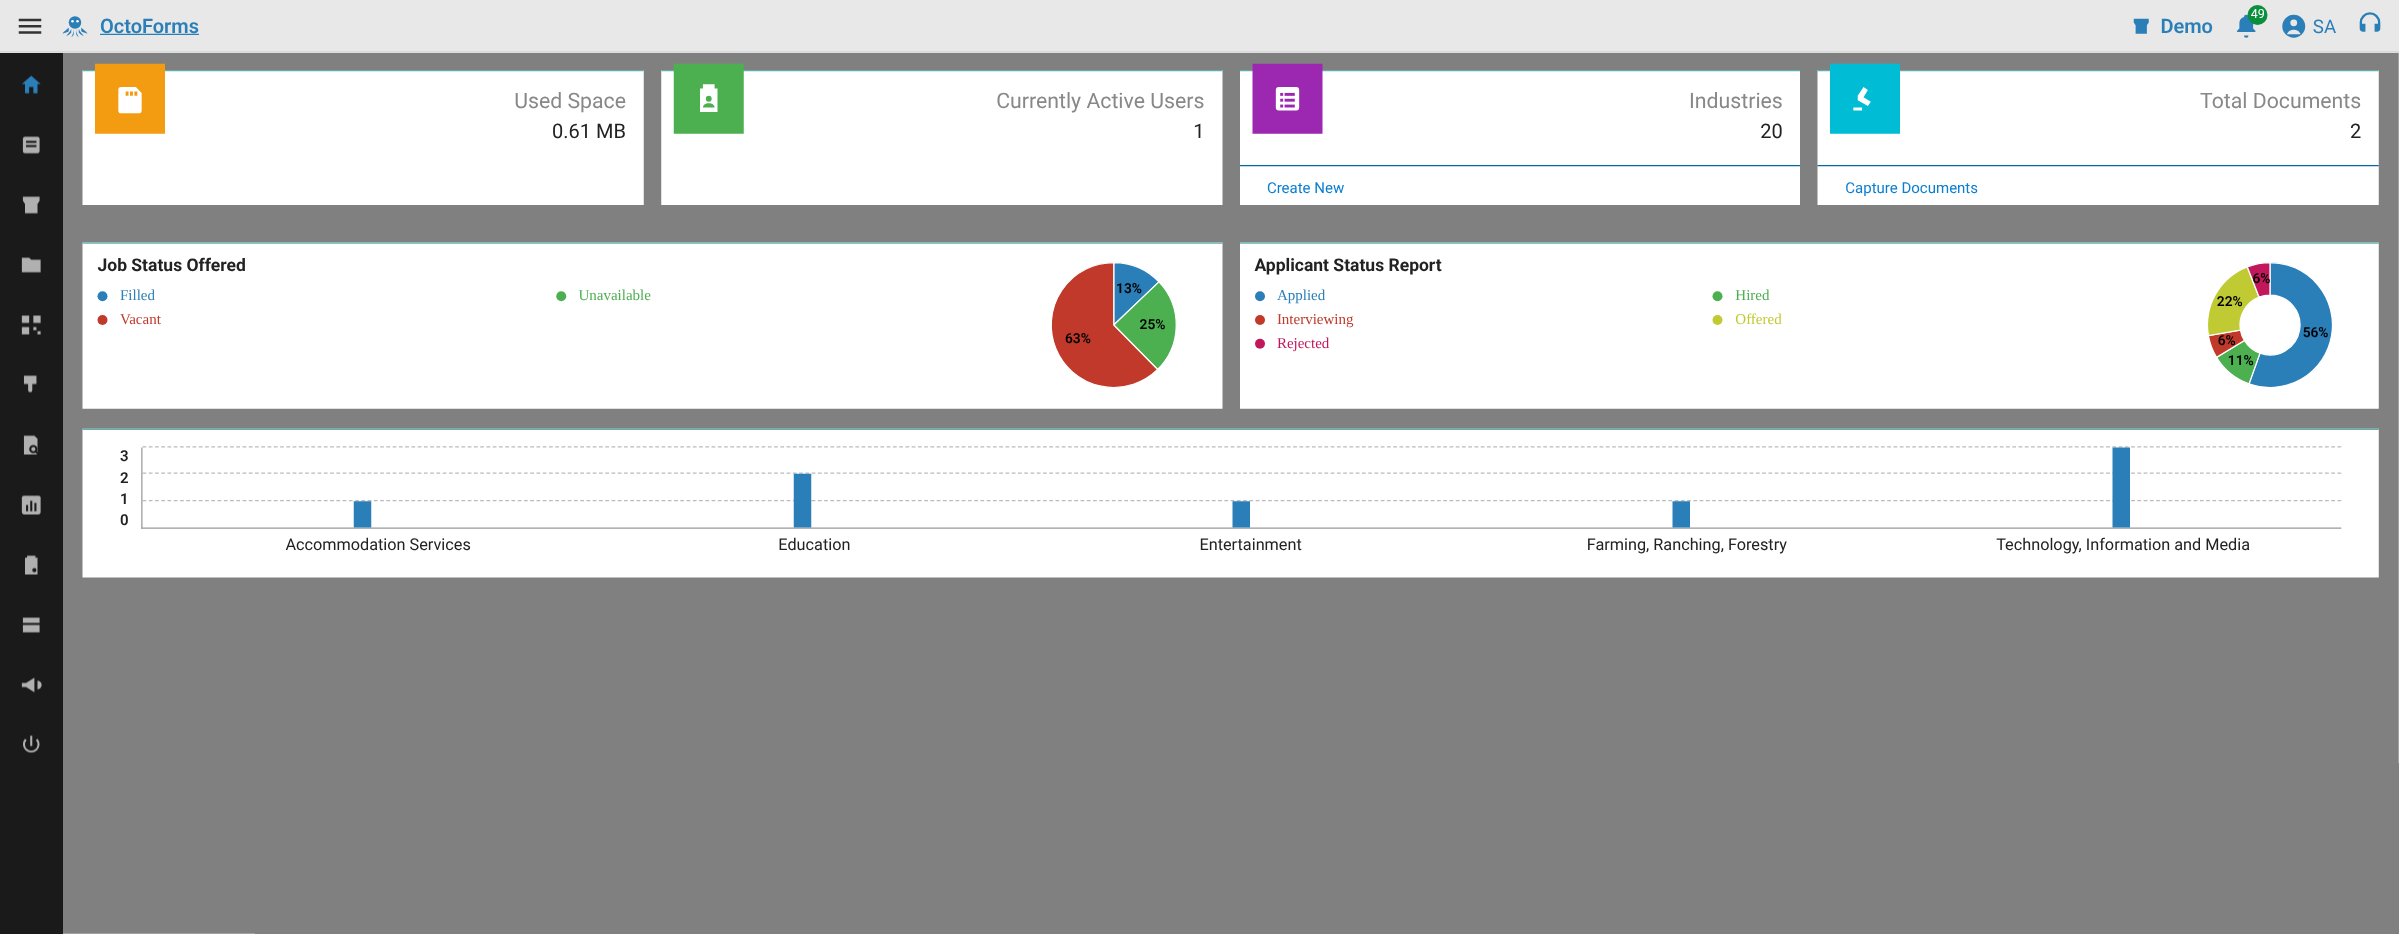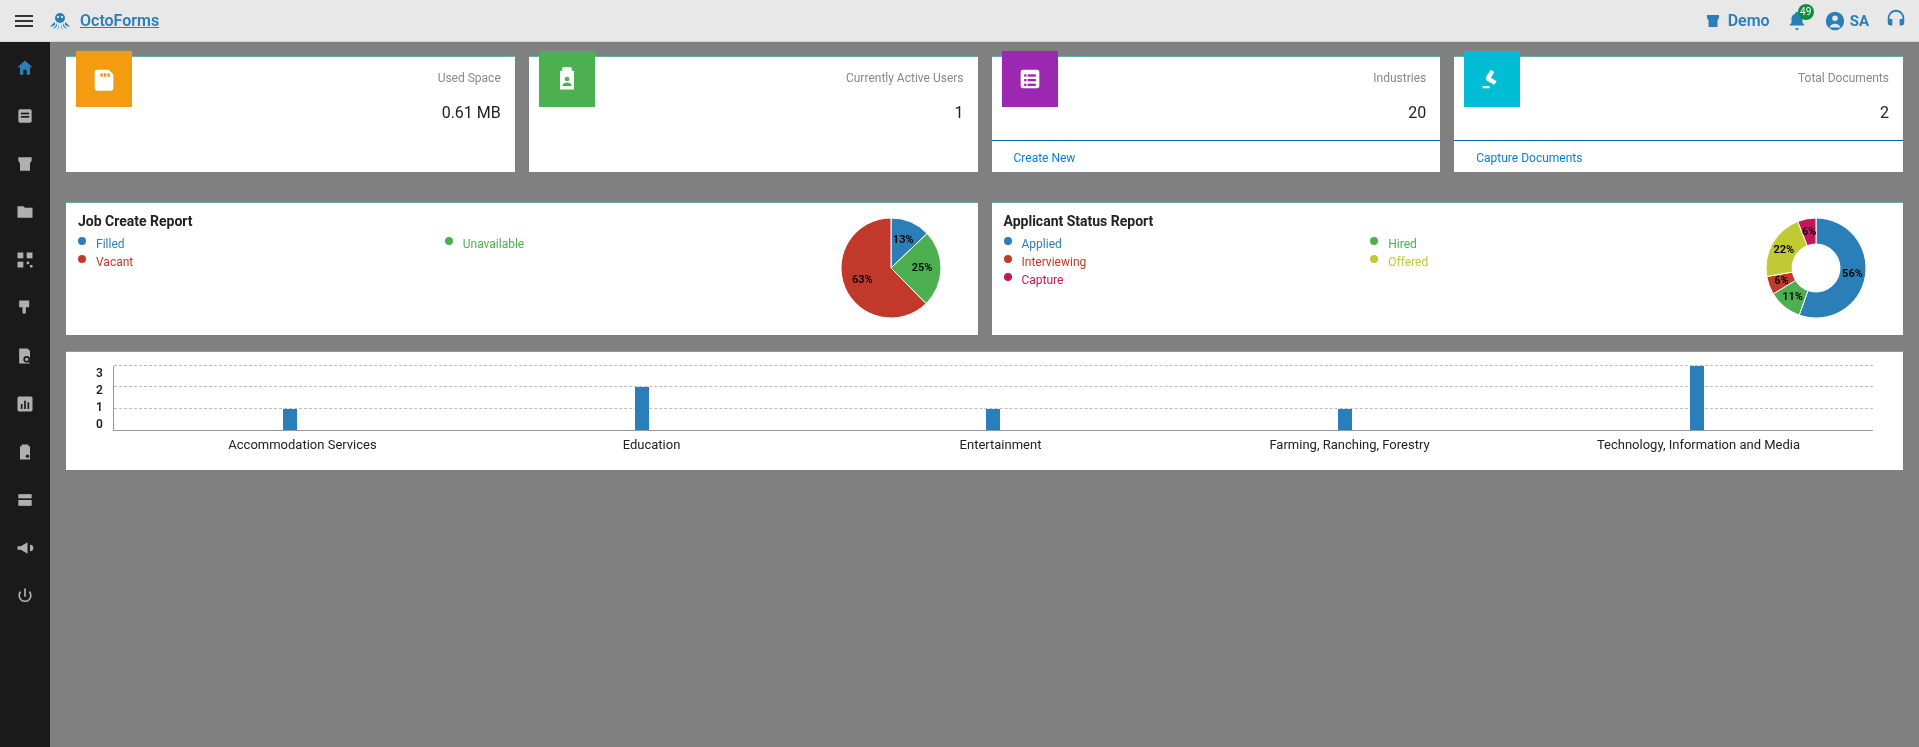--- a/index.html
+++ b/index.html
@@ -18,21 +18,21 @@
 .header-right { margin-left:auto; display:flex; align-items:center; gap:16px; }
 .demo-badge { display:flex; align-items:center; gap:6px; color:#2a7fb8; font-weight:600; font-size:16px; }
 .demo-badge svg { width:18px; height:18px; fill:#2a7fb8; }
 .bell { position:relative; display:flex; align-items:center; cursor:pointer; }
 .bell svg { width:22px; height:22px; fill:#2a7fb8; }
 .bell .badge {
   position:absolute; top:-6px; right:-6px; background:#0a8f3c; color:#fff;
   border-radius:50%; font-size:10px; min-width:16px; height:16px;
   display:flex; align-items:center; justify-content:center; padding:0 2px;
 }
-.user-chip { display:flex; align-items:center; gap:4px; color:#2a7fb8; font-weight:700; font-size:15px; cursor:pointer;justify-content:space-between; }
+.user-chip { display:flex; align-items:center; gap:4px; color:#2a7fb8; font-weight:400; font-size:15px; cursor:pointer;justify-content:space-between; }
 .user-chip svg { width:22px; height:22px; fill:#2a7fb8; }
 .support-icon svg { width:22px; height:22px; fill:#2a7fb8; }
 
 
 .sidebar {
   position:fixed; top:42px; left:0; bottom:0; width:50px;
   background:#1a1a1a; display:flex; flex-direction:column; align-items:center;
   padding-top:14px; gap:24px; z-index:90;
 }
 .sidebar .nav-item { width:24px; height:24px; cursor:pointer; display:flex; align-items:center; justify-content:center; }
@@ -47,42 +47,42 @@
 .stat-card {
   background:#fff; min-height:84px; position:relative; padding-right:14px;
   border-top:1px solid #5fb0b0;
 }
 .stat-icon {
   position:absolute; top:-6px; left:10px; width:56px; height:56px;
   display:flex; align-items:center; justify-content:center;
 }
 .stat-icon svg { width:28px; height:28px; fill:#fff; }
 .stat-content { text-align:right; padding-top:14px; }
-.stat-label { font-size:12px; color:#888; margin-bottom:18px; }
+.stat-label { font-size:17px; color:#888; margin-bottom:4px; }
 .stat-value { font-size:16px; color:#222; font-weight:400; }
 .stat-link { margin-top:18px; padding:6px 22px; border-top:1px solid #0369a1; }
 .stat-link a { color:#0a7fd0; font-size:12px; text-decoration:none; cursor:pointer; }
 .stat-card.with-link { padding-right:0; }
 .stat-card.with-link .stat-content { padding-right:14px; }
 
 .ic-orange { background:#f39c12; }
 .ic-green  { background:#4caf50; }
 .ic-purple { background:#9c27b0; }
 .ic-cyan   { background:#00bcd4; }
 
 
 .report-row { display:grid; grid-template-columns:1fr 1fr; gap:14px; margin-bottom:16px; }
 .report-card {
   background:#fff; border-top:1px solid #5fb0b0; padding:10px 12px 12px;
   display:flex; gap:16px;
 }
 .report-left { flex:1; }
 .report-title { font-size:14px; font-weight:700; color:#222; margin-bottom:8px; }
 .legend-grid { display:grid; grid-template-columns:1fr 1fr; gap:4px 12px; }
-.legend-item { display:flex; align-items:flex-start; gap:10px; font-size:12px; }
+.legend-item { display:flex; align-items:center; gap:10px; font-size:12px;font-family:Liberation Serif, serif; }
 .legend-dot { width:8px; height:8px; border-radius:50%; flex-shrink:0; }
 .chart-box { width:150px; height:110px; position:relative; flex-shrink:0; display:flex; align-items:center; justify-content:center; }
 .chart-box svg { overflow:visible; }
 
 
 .bar-card { background:#fff; border-top:1px solid #5fb0b0; padding:14px 30px 18px; }
 .bar-chart-area { display:flex; align-items:stretch; height:65px; }
 .y-axis { display:flex; flex-direction:column; justify-content:space-between; align-items:flex-end; padding-right:10px; font-size:12px; color:#222; font-weight:600; }
 .plot {
   flex:1; border-left:1px solid #999; border-bottom:1px solid #999;
@@ -279,21 +279,21 @@
         <div class="stat-value">2</div>
       </div>
       <div class="stat-link"><a>Capture Documents</a></div>
     </div>
   </div>
 
   <div class="report-row">
 
     <div class="report-card">
       <div class="report-left">
-        <div class="report-title">Job Create Report</div>
+        <div class="report-title">Job Status Offered</div>
         <div class="legend-grid" id="job-legend">
             <div class="legend-item">
               <span class="legend-dot" style="background: rgb(42, 127, 184);"></span>
               <span style="color: rgb(42, 127, 184);">Filled</span>
             </div>
             <div class="legend-item">
               <span class="legend-dot" style="background: rgb(76, 175, 80);"></span>
               <span style="color: rgb(76, 175, 80);">Unavailable</span>
             </div>
             <div class="legend-item">
@@ -329,21 +329,21 @@
             <div class="legend-item">
               <span class="legend-dot" style="background: rgb(192, 57, 43);"></span>
               <span style="color: rgb(192, 57, 43);">Interviewing</span>
             </div>
             <div class="legend-item">
               <span class="legend-dot" style="background: rgb(192, 202, 51);"></span>
               <span style="color: rgb(192, 202, 51);">Offered</span>
             </div>
             <div class="legend-item">
               <span class="legend-dot" style="background: rgb(194, 24, 91);"></span>
-              <span style="color: rgb(194, 24, 91);">Capture</span>
+              <span style="color: rgb(194, 24, 91);">Rejected</span>
             </div>
           </div>
       </div>
       <div class="chart-box">
         <svg id="app-donut" width="110" height="110" viewBox="-55 -55 110 110">
             <path d="M 3.061616997868383e-15 -50 A 50 50 0 1 1 -16.775834289876265 47.10171317349945 L -8.052400459140607 22.608822323279735 A 24 24 0 1 0 1.4695761589768238e-15 -24 Z" fill="#2a7fb8" stroke="#fff" stroke-width="1"></path>
             <text x="36.45987456568121" y="9.299011561728754" text-anchor="middle" class="donut-label">56%</text>
             <path d="M -16.775834289876265 47.10171317349945 A 50 50 0 0 1 -42.7735831440582 25.89248124491626 L -20.531319909147935 12.428390997559806 A 24 24 0 0 0 -8.052400459140607 22.608822323279735 Z" fill="#4caf50" stroke="#fff" stroke-width="1"></path>
             <text x="-23.389047835050086" y="31.669712962806916" text-anchor="middle" class="donut-label">11%</text>
             <path d="M -42.7735831440582 25.89248124491626 A 50 50 0 0 1 -49.27010076443407 8.512177786119912 L -23.649648366928353 4.085845337337558 A 24 24 0 0 0 -20.531319909147935 12.428390997559806 Z" fill="#c0392b" stroke="#fff" stroke-width="1"></path>

